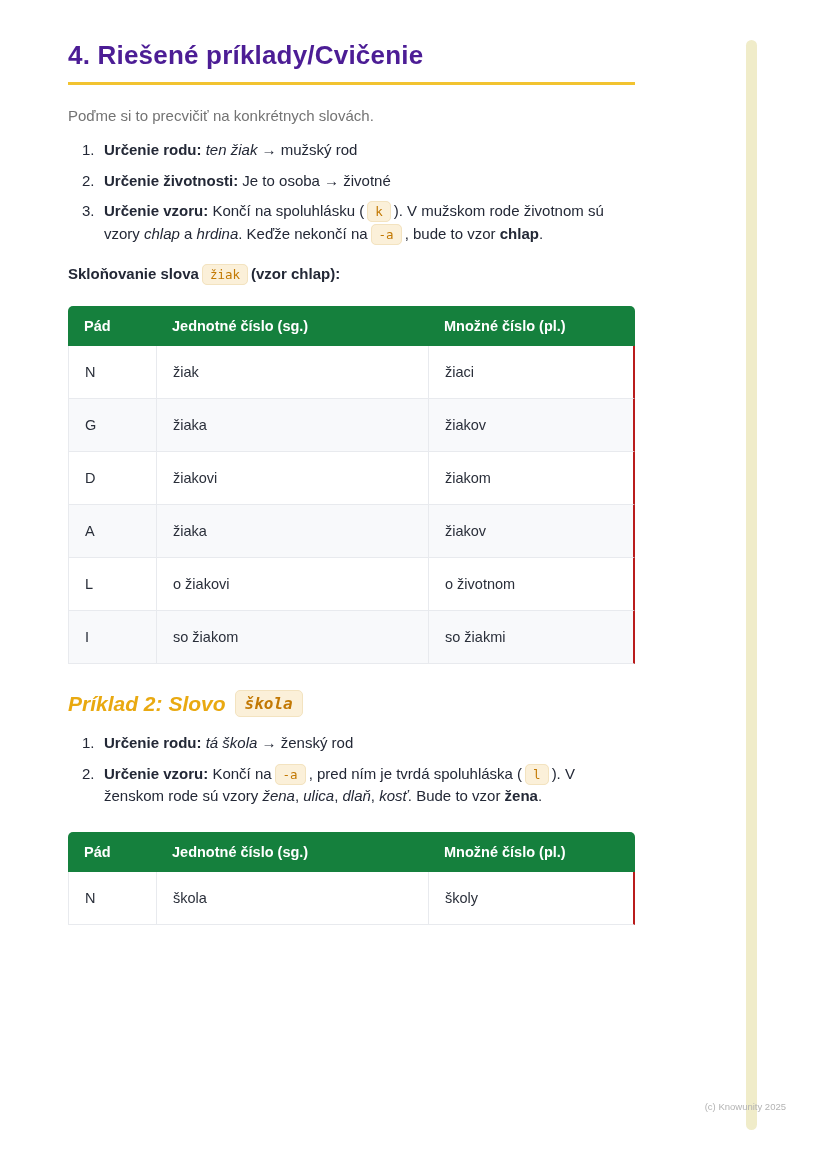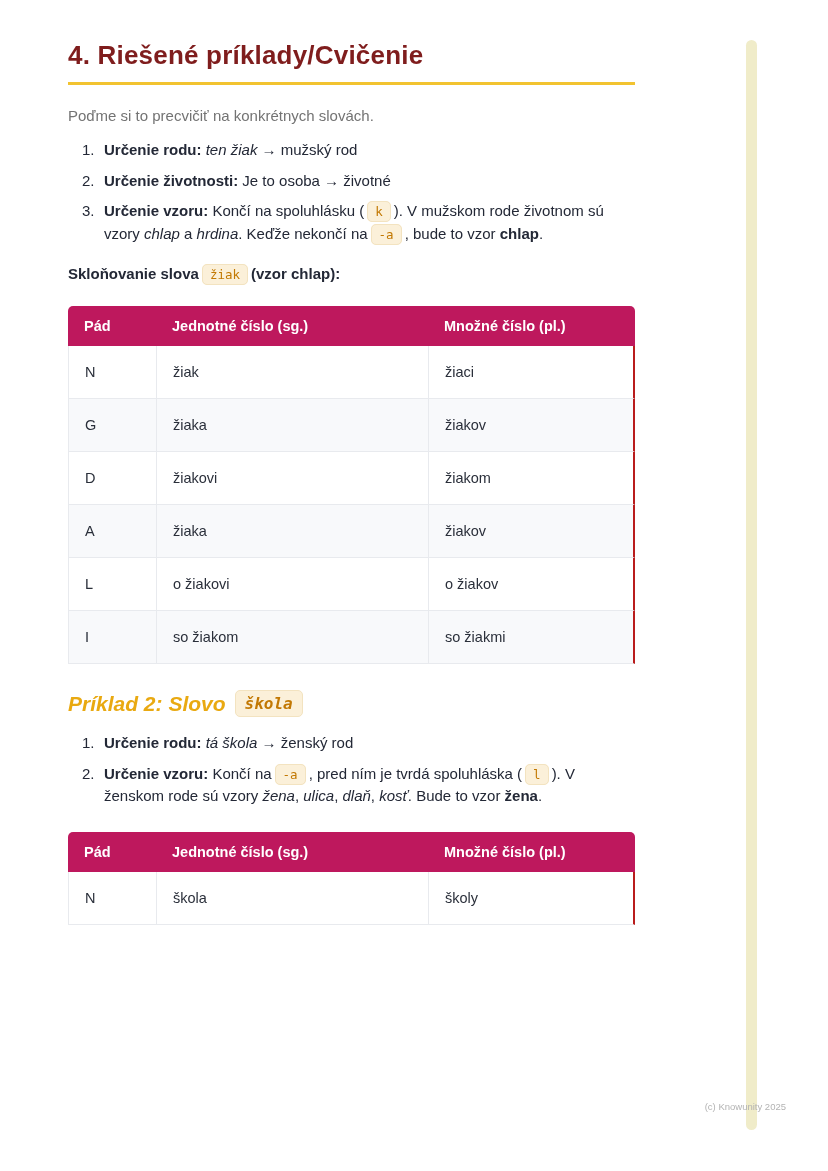--- a/index.html
+++ b/index.html
@@ -13,21 +13,21 @@
   }
   .content {
     position: absolute;
     left: 68px;
     top: 40px;
     width: 567px;
   }
   h1.title {
     font-size: 26px;
     font-weight: bold;
-    color: #7f1d1d;
+    color: #4c1d95;
     padding-bottom: 11px;
     border-bottom: 3px solid #F2C330;
     letter-spacing: 0.2px;
   }
   .intro {
     margin-top: 22px;
     font-size: 15px;
     color: #737373;
   }
   h2.example-heading {
@@ -75,21 +75,21 @@
     font-size: 15px;
   }
   table.decl {
     margin-top: 24px;
     width: 100%;
     border-collapse: separate;
     border-spacing: 0;
     font-size: 14.5px;
   }
   table.decl th {
-    background: #be185d;
+    background: #15803d;
     color: #ffffff;
     text-align: left;
     font-weight: bold;
     padding: 12px 16px;
     font-size: 14.5px;
   }
   table.decl th:first-child { border-top-left-radius: 5px; }
   table.decl th:last-child { border-top-right-radius: 5px; }
   table.decl td {
     border-left: 1px solid #E8EAEE;
@@ -183,21 +183,21 @@
         <td>žiakom</td>
       </tr>
       <tr>
         <td>A</td>
         <td>žiaka</td>
         <td>žiakov</td>
       </tr>
       <tr>
         <td>L</td>
         <td>o žiakovi</td>
-        <td>o žiakov</td>
+        <td>o životnom</td>
       </tr>
       <tr>
         <td>I</td>
         <td>so žiakom</td>
         <td>so žiakmi</td>
       </tr>
     </tbody>
   </table>
 
   <h2 class="example-heading ex2">

